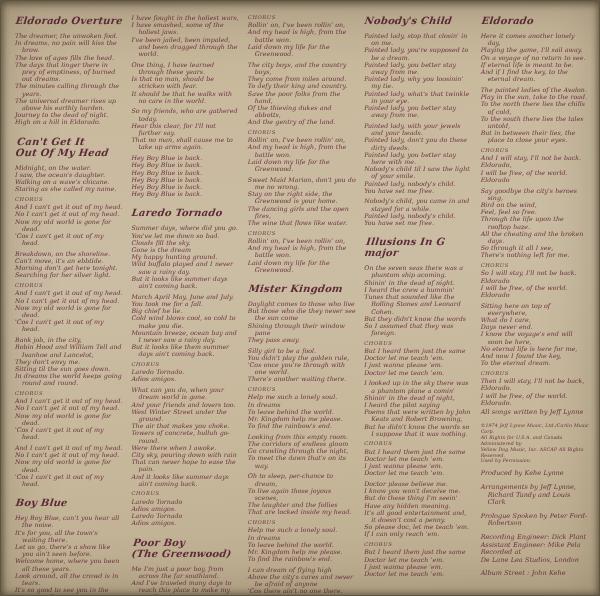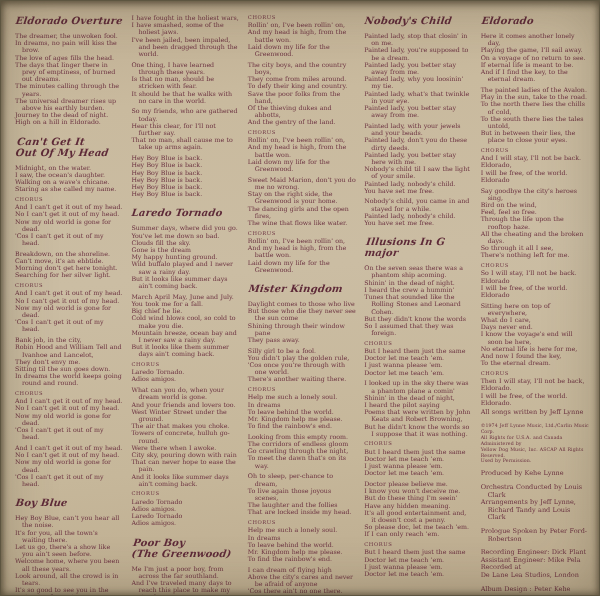--- a/index.html
+++ b/index.html
@@ -28,21 +28,21 @@
   .column { flex:1 1 0; min-width:0; }
   .section {}
   .song-title {
     font-style:italic; font-weight:bold;
     font-size:10px; line-height:11px; letter-spacing:.2px;
     color:var(--title,#5e2a38);
     transform:skewX(-8deg); transform-origin:left bottom;
     margin:10px 0 6px;
   }
   .section:first-child .song-title { margin-top:1px; }
-  .stanza { margin:0 0 3.5px; }
+  .stanza { margin:0 0 3.5px;font-style:italic; }
   .line {
     font-size:6.3px; line-height:7.2px;
     padding-left:7px; text-indent:-7px;
     word-spacing:.3px;
   }
   .chorus-label {
     font-size:5.2px; line-height:7.2px; letter-spacing:.6px;
     padding-left:0; text-indent:0;
   }
   .stanza.fine { margin:2px 0 6px; }
@@ -453,31 +453,30 @@
           <div class="stanza fine">
             <div class="line">©1974 Jeff Lynne Music, Ltd./Carlin Music Corp.</div>
             <div class="line">All Rights for U.S.A. and Canada Administered by</div>
             <div class="line">Yellow Dog Music, Inc. ASCAP All Rights Reserved.</div>
             <div class="line">Used by Permission.</div>
           </div>
           <div class="stanza">
             <div class="line">Produced by Kehe Lynne</div>
           </div>
           <div class="stanza">
-            <div class="line">Orchestra Conducted by Louis Clark</div>
             <div class="line">Arrangements by Jeff Lynne, Richard Tandy and Louis Clark</div>
           </div>
           <div class="stanza">
             <div class="line">Prologue Spoken by Peter Ford-Robertson</div>
           </div>
           <div class="stanza">
             <div class="line">Recording Engineer: Dick Plant</div>
             <div class="line">Assistant Engineer: Mike Pela</div>
             <div class="line">Recorded at</div>
             <div class="line">De Lane Lea Studios, London</div>
           </div>
           <div class="stanza">
-            <div class="line">Album Design : Peter Kehe</div>
+            <div class="line">Album Street : John Kehe</div>
           </div>
         </div>
       </div>
     </div>
 </div>
 
 </body></html>

